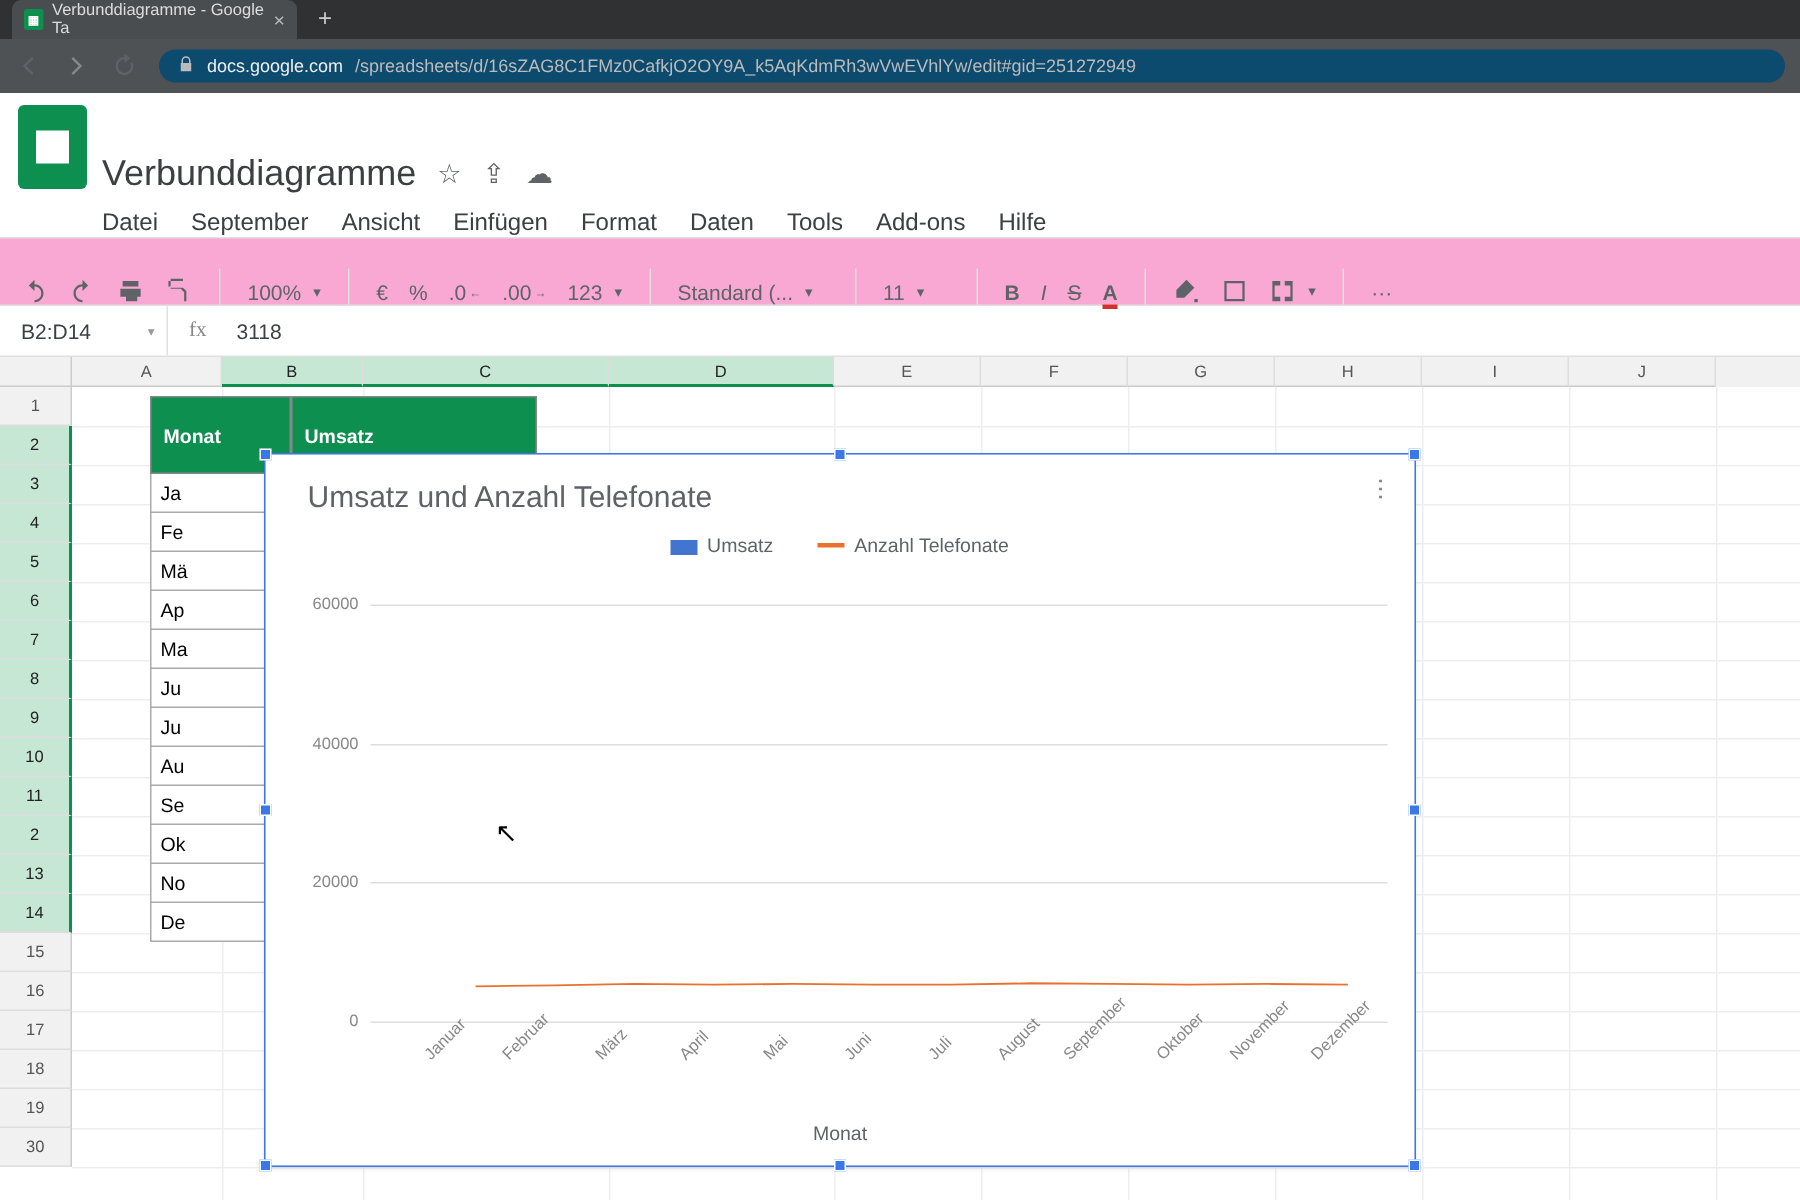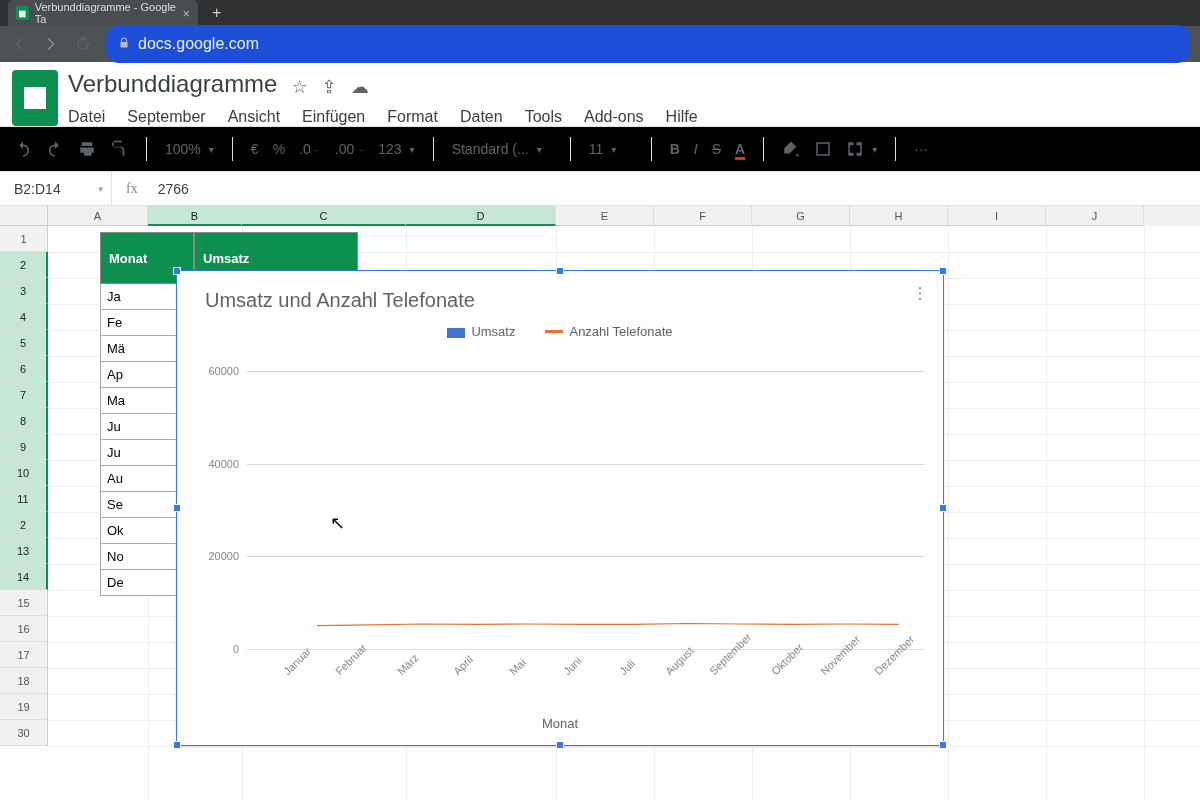--- a/index.html
+++ b/index.html
@@ -7,41 +7,41 @@
 
   
   .browser-bar { background: #2f3133; height: 26px; display: flex; align-items: center; }
   .browser-tab { background: #4a4d50; color: #ddd; font-size: 11px; height: 26px; display: flex; align-items: center; padding: 0 8px; width: 190px; gap: 6px; border-top-left-radius: 6px; border-top-right-radius: 6px; margin-left: 8px;}
   .tab-favicon { width: 14px; height: 14px; background: #0d904f; border-radius: 2px; display: flex; align-items: center; justify-content: center; color: #fff; font-size: 8px; font-weight: bold;}
   .tab-close { color: #bbb; margin-left: auto; font-size: 13px; }
   .tab-plus { color: #ccc; font-size: 16px; margin-left: 14px; }
   .nav-row { background: #4e5255; height: 36px; display: flex; align-items: center; padding: 0 10px; gap: 14px; }
   .nav-row svg { width: 16px; height: 16px; fill: #ddd; }
   .nav-row .nav-disabled svg { fill: #888; }
-  .url-bar { flex: 1; background: #1d4ed8; height: 38px; border-radius: 13px; display: flex; align-items: center; padding: 0 12px; gap: 8px; color: #bbb; font-size: 16px;}
+  .url-bar { flex: 1; background: #0c4a6e; height: 22px; border-radius: 13px; display: flex; align-items: center; padding: 0 12px; gap: 8px; color: #bbb; font-size: 12px;}
   .url-host { color: #eee; }
   .url-lock svg { width: 12px; height: 12px; fill: #bbb; }
 
   
   .app { background: #fff; }
   .doc-header { display: flex; align-items: flex-start; padding: 8px 12px 0 12px; gap: 10px; }
   .sheets-logo { width: 46px; height: 56px; background: #0d904f; border-radius: 4px; position: relative; display:flex; align-items:center; justify-content:center;}
   .sheets-logo::after { content:""; width:22px; height:22px; background:#fff; position:absolute; }
   .sheets-logo .grid { position:absolute; width:22px; height:22px; display:grid; grid-template-columns:1fr 1fr; grid-template-rows:1fr 1fr 1fr; }
   .sheets-logo .grid div { border:1px solid #0d904f; }
   .doc-titles { display:flex; flex-direction:column; gap:4px; flex:1;}
-  .title-row { display:flex; align-items:flex-end; gap:14px;}
+  .title-row { display:flex; align-items:center; gap:14px;margin-top:32px;}
   .doc-title { font-size: 24px; color:#3c4043; font-weight: 400;}
   .title-icon { color:#5f6368; font-size:18px; }
   .menu-bar { display:flex; gap:22px; padding-top:6px;}
   .menu-bar span { font-size: 16px; color:#3c4043; }
   .menu-right { margin-left: 24px; color:#5f6368; text-decoration: underline; font-size:15px;}
 
   
-  .toolbar { border-top:1px solid #e0e0e0; border-bottom:1px solid #e0e0e0; height:46px; display:flex; align-items:center; padding:0 14px; gap:14px; background:#000000;}
+  .toolbar { border-top:1px solid #e0e0e0; border-bottom:1px solid #e0e0e0; height:46px; display:flex; align-items:flex-end; padding:0 14px; gap:14px; background:#f9a8d4;}
   .tb-btn { color:#5f6368; font-size:14px; display:flex; align-items:center; gap:2px;}
   .tb-sep { width:1px; height:24px; background:#e0e0e0; margin:0 4px;}
   .tb-dd::after { content:"▾"; font-size:10px; margin-left:6px; color:#5f6368;}
   .tb-btn svg { width:18px; height:18px; fill:#5f6368;}
   .tb-bold { font-weight:bold;}
   .tb-ital { font-style:italic;}
   .tb-strike { text-decoration:line-through;}
   .tb-color { position:relative; font-weight:bold;}
   .tb-color::after { content:""; position:absolute; left:0; right:0; bottom:-3px; height:3px; background:#d32f2f;}
 
@@ -125,20 +125,21 @@
   <span class="tb-btn">
       <svg viewBox="0 0 24 24">
         <path d="M12 4a8 8 0 1 0 7.4 5h-2.2A6 6 0 1 1 12 6v3l5-4-5-4z"></path>
       </svg>
     </span>
   <div class="url-bar">
     <span class="url-lock"><svg viewBox="0 0 24 24">
           <path d="M6 10V7a6 6 0 1 1 12 0v3h1v11H5V10zm2 0h8V7a4 4 0 1 0-8 0z"></path>
         </svg></span>
     <span class="url-host">docs.google.com</span>
+      <span>/spreadsheets/d/16sZAG8C1FMz0CafkjO2OY9A_k5AqKdmRh3wVwEVhlYw/edit#gid=251272949</span>
   </div>
 </div>
 
 <div class="app">
 
   <div class="doc-header">
     <div class="sheets-logo">
       <div class="grid">
           <div></div>
           <div></div>
@@ -225,21 +226,21 @@
       </span>
     <span class="tb-sep"></span>
     <span class="tb-btn">···</span>
   </div>
 
   <div class="formula-row">
     <div class="name-box">
         <span>B2:D14</span>
       </div>
     <span class="fx">fx</span>
-    <span class="formula-val">2766</span>
+    <span class="formula-val">3118</span>
   </div>
 
   <div class="sheet">
     <div class="corner"></div>
     <div class="col-headers" id="colh">
         <div class="col-h" style="width: 100px;">A</div>
         <div class="col-h sel" style="width: 94px;">B</div>
         <div class="col-h sel" style="width: 164px;">C</div>
         <div class="col-h sel" style="width: 150px;">D</div>
         <div class="col-h" style="width: 98px;">E</div>

